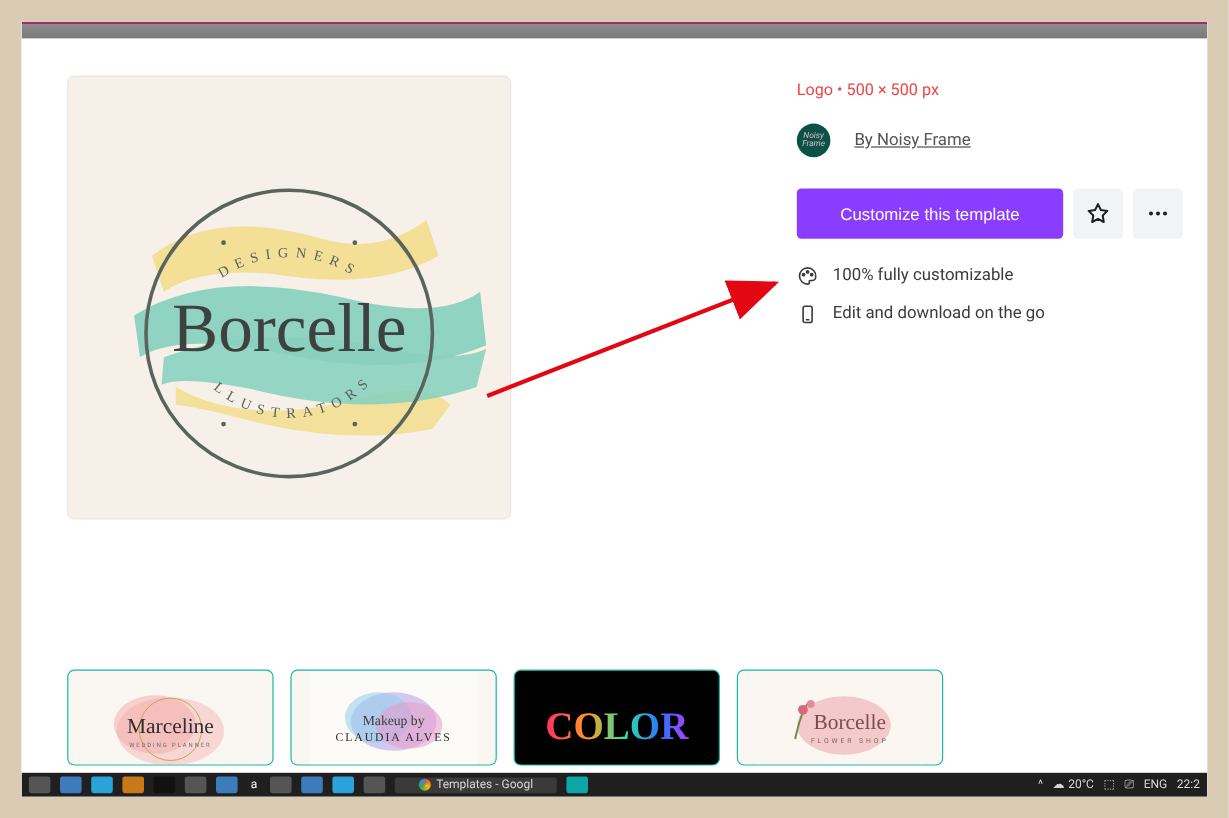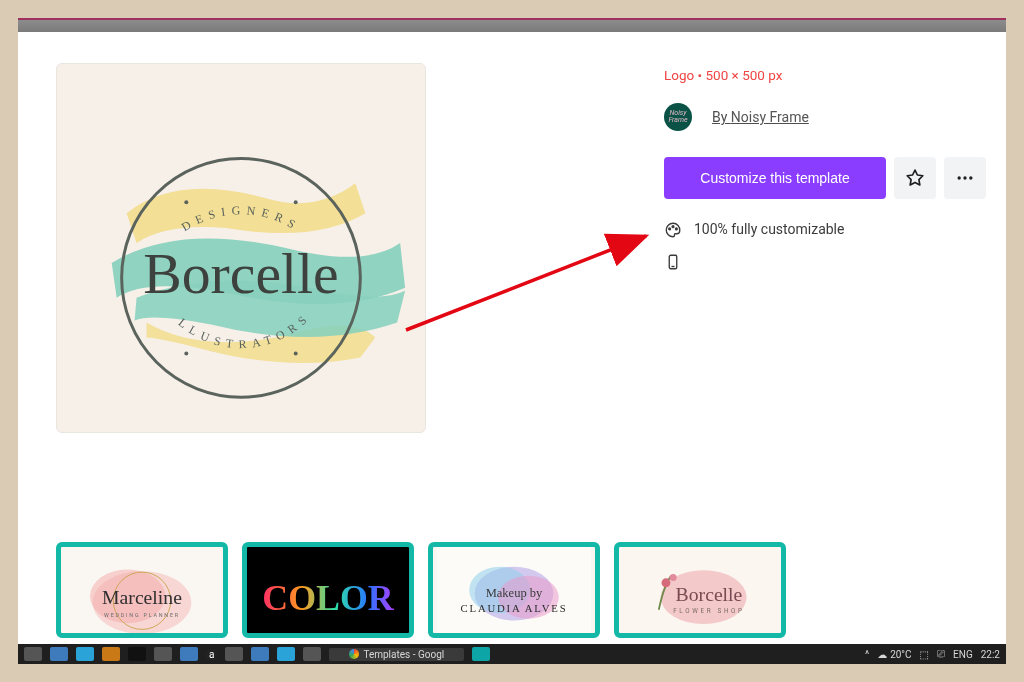--- a/index.html
+++ b/index.html
@@ -146,22 +146,22 @@
 
   
   .thumbs {
     position: absolute;
     left: 38px; right: 0;
     bottom: 26px;
     display: flex;
     gap: 14px;
   }
   .thumb {
-    width: 172px; height: 96px;
-    border: 5px solid #14b8a6;
+    width: 172px; height: 80px;
+    border: 1px solid #14b8a6;
     border-radius: 6px;
     overflow: hidden;
     background: #faf7f2;
     cursor: pointer;
     position: relative;
   }
   .thumb svg { width: 100%; height: 100%; display: block; }
 
   
   .taskbar {
@@ -268,20 +268,21 @@
             <circle cx="12" cy="7.5" r="1.2" fill="#3b3b3b"></circle>
             <circle cx="16.5" cy="10.5" r="1.2" fill="#3b3b3b"></circle>
         </svg>
         <span>100% fully customizable</span>
       </div>
       <div class="feature">
         <svg viewBox="0 0 24 24" fill="none" stroke="#3b3b3b" stroke-width="1.8">
           <rect x="7" y="3" width="10" height="18" rx="2"></rect>
             <line x1="10" y1="18" x2="14" y2="18"></line>
         </svg>
+        <span>Edit and download on the go</span>
       </div>
     </div>
   </div>
 
   <svg class="arrow-overlay" width="988" height="646">
     <defs>
       <marker id="ah" markerWidth="14" markerHeight="14" refX="11" refY="5" orient="auto">
         <path d="M0,0 L12,5 L0,10 Z" fill="#e30613"></path>
       </marker>
     </defs>
@@ -290,45 +291,45 @@
 
   <div class="thumbs">
     <div class="thumb">
       <svg viewBox="0 0 172 96">
         <rect width="172" height="96" fill="#faf6f1"></rect>
         <ellipse cx="86" cy="62" rx="55" ry="35" fill="#f5c9c7" opacity="0.7"></ellipse>
         <ellipse cx="70" cy="55" rx="42" ry="30" fill="#f3a8a7" opacity="0.5"></ellipse>
         <circle cx="86" cy="60" r="32" fill="none" stroke="#c9a34a" stroke-width="1"></circle>
         <text x="86" y="64" text-anchor="middle" font-family="'Brush Script MT',cursive" font-size="22" fill="#2e2e2e">Marceline</text>
         <text x="86" y="78" text-anchor="middle" font-size="6" letter-spacing="2" fill="#6d6d6d">WEDDING PLANNER</text>
+      </svg>
+    </div>
+    <div class="thumb">
+      <svg viewBox="0 0 172 96">
+        <rect width="172" height="96" fill="#fdfbf7"></rect>
+        <ellipse cx="86" cy="52" rx="44" ry="30" fill="#b7a8e8" opacity="0.6"></ellipse>
+        <ellipse cx="70" cy="48" rx="34" ry="26" fill="#8fd0ec" opacity="0.55"></ellipse>
+        <ellipse cx="102" cy="56" rx="34" ry="24" fill="#e89acb" opacity="0.55"></ellipse>
+        <text x="86" y="56" text-anchor="middle" font-family="'Brush Script MT',cursive" font-size="14" fill="#3a3a3a">Makeup by</text>
+        <text x="86" y="72" text-anchor="middle" font-family="Georgia,serif" font-size="12" letter-spacing="2" fill="#2b2b2b">CLAUDIA ALVES</text>
       </svg>
     </div>
     <div class="thumb" style="background:#000">
       <svg viewBox="0 0 172 96">
         <rect width="172" height="96" fill="#000"></rect>
         <defs>
           <linearGradient id="rb" x1="0" x2="1">
               <stop offset="0" stop-color="#ff2e63"></stop>
               <stop offset=".3" stop-color="#ff9a1f"></stop>
               <stop offset=".55" stop-color="#2de3a7"></stop>
               <stop offset=".8" stop-color="#2a74ff"></stop>
               <stop offset="1" stop-color="#b13dff"></stop>
             </linearGradient>
         </defs>
         <text x="86" y="70" text-anchor="middle" font-family="'Brush Script MT',cursive" font-size="40" font-weight="900" fill="url(#rb)">COLOR</text>
-      </svg>
-    </div>
-    <div class="thumb">
-      <svg viewBox="0 0 172 96">
-        <rect width="172" height="96" fill="#fdfbf7"></rect>
-        <ellipse cx="86" cy="52" rx="44" ry="30" fill="#b7a8e8" opacity="0.6"></ellipse>
-        <ellipse cx="70" cy="48" rx="34" ry="26" fill="#8fd0ec" opacity="0.55"></ellipse>
-        <ellipse cx="102" cy="56" rx="34" ry="24" fill="#e89acb" opacity="0.55"></ellipse>
-        <text x="86" y="56" text-anchor="middle" font-family="'Brush Script MT',cursive" font-size="14" fill="#3a3a3a">Makeup by</text>
-        <text x="86" y="72" text-anchor="middle" font-family="Georgia,serif" font-size="12" letter-spacing="2" fill="#2b2b2b">CLAUDIA ALVES</text>
       </svg>
     </div>
     <div class="thumb">
       <svg viewBox="0 0 172 96">
         <rect width="172" height="96" fill="#fbf6f0"></rect>
         <ellipse cx="90" cy="56" rx="48" ry="30" fill="#f1b9bd" opacity="0.75"></ellipse>
         <path d="M40 70 q6 -28 14 -38" stroke="#6d8a4a" stroke-width="2" fill="none"></path>
         <circle cx="48" cy="40" r="5" fill="#d46a7a"></circle>
           <circle cx="56" cy="34" r="4" fill="#e28b9a"></circle>
         <text x="96" y="60" text-anchor="middle" font-family="'Brush Script MT',cursive" font-size="22" fill="#7a4a52">Borcelle</text>

